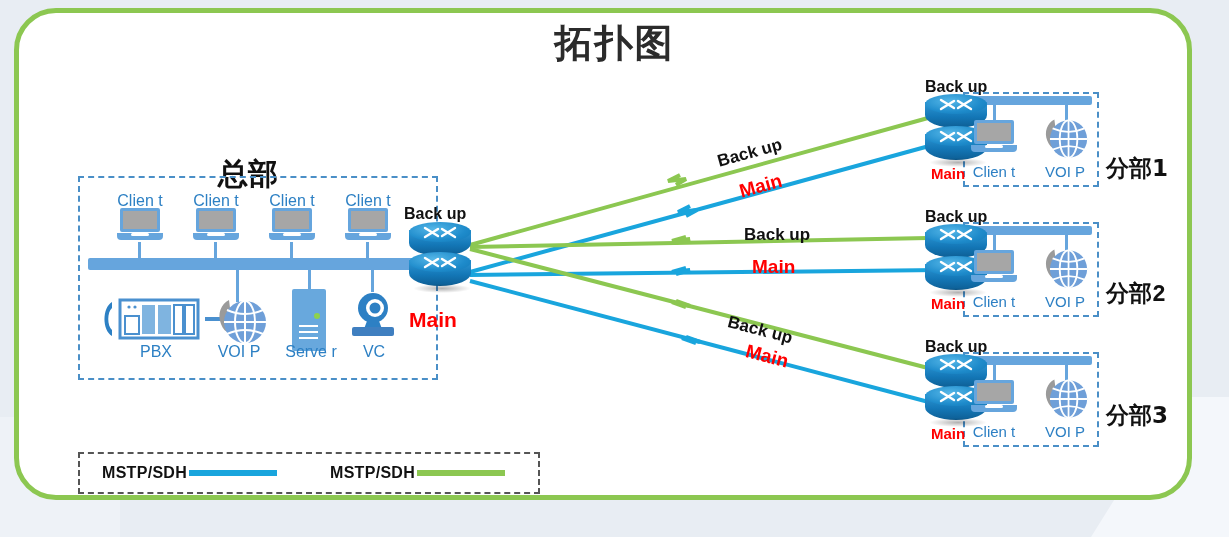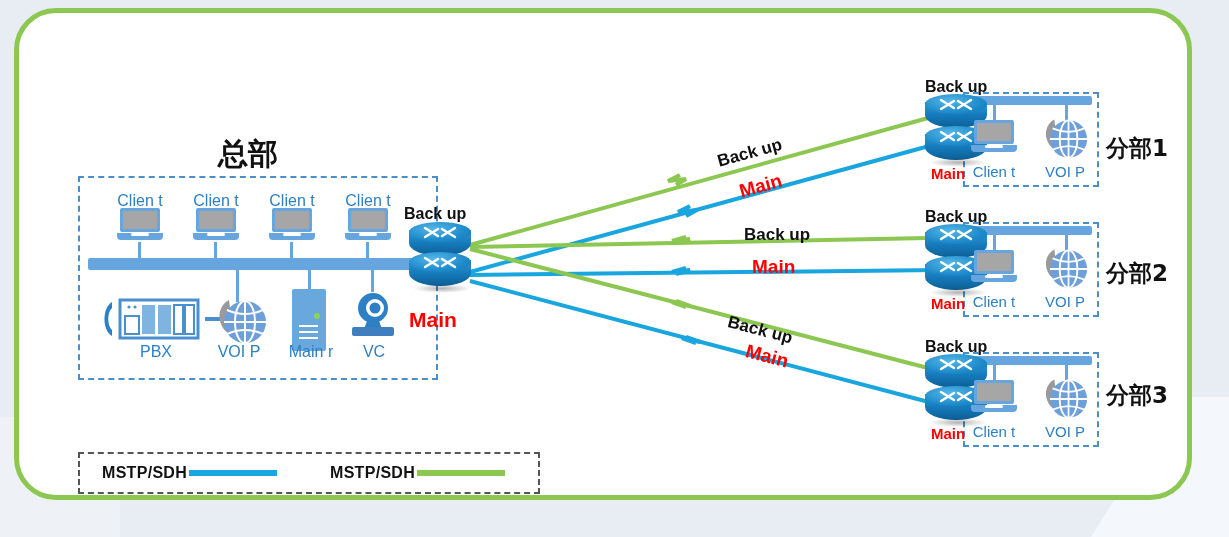--- a/index.html
+++ b/index.html
@@ -28,21 +28,21 @@
     box-sizing:border-box;
   }
 
   .title{
     position:absolute;left:0;top:18px;width:1229px;text-align:center;
     font-size:38px;font-weight:bold;color:#2b2b2b;letter-spacing:2px;
     font-family:"DejaVu Sans","Liberation Sans",sans-serif;
   }
 
   
-  .lbl{position:absolute;white-space:nowrap;}
+  .lbl{position:absolute;white-space:nowrap;margin-top:20px;}
   .hq-title{
     font-size:30px;font-weight:bold;color:#111;
     font-family:"DejaVu Sans","Liberation Sans",sans-serif;
   }
   .branch-title{
     font-size:23px;font-weight:bold;color:#111;
     font-family:"DejaVu Sans","Liberation Sans",sans-serif;
   }
   .dashbox{
     position:absolute;border:2px dashed #4a8fc7;box-sizing:border-box;
@@ -141,20 +141,21 @@
 </head>
 <body>
 
 <div id="stage">
 
   <div class="bg-wedge2"></div>
   <div class="bg-wedge"></div>
 
   <div class="card"></div>
 
+  <div class="title">拓扑图</div>
 
   <svg class="links" viewBox="0 0 1229 537">
     <defs>
       
     </defs>
 
     <line x1="470" y1="245" x2="928" y2="118" stroke="#8cc751" stroke-width="4"></line>
     <polyline points="676,185 686,179 668,181 680,175" fill="none" stroke="#8cc751" stroke-width="4" stroke-linejoin="miter"></polyline>
 
     <line x1="470" y1="272" x2="940" y2="143" stroke="#19a5dd" stroke-width="4"></line>
@@ -249,21 +250,21 @@
   </div>
   <div class="devlabel" style="left:206px;top:343px;width:66px;">VOI P</div>
 
   <div class="drop" style="left:308px;top:270px;height:20px;"></div>
   <div class="server" style="left:292px;top:289px;">
     <div class="led"></div>
     <div class="ln" style="top:36px;"></div>
     <div class="ln" style="top:42px;"></div>
     <div class="ln" style="top:48px;"></div>
   </div>
-  <div class="devlabel" style="left:281px;top:343px;width:60px;">Main r</div>
+  <div class="devlabel" style="left:281px;top:343px;width:60px;">Serve r</div>
 
   <div class="drop" style="left:371px;top:270px;height:22px;"></div>
   <div class="vc" style="left:348px;top:291px;">
     <svg width="50" height="52" viewBox="0 0 50 52">
       <circle cx="25" cy="17" r="15" fill="#2d80c4"></circle>
       <circle cx="27" cy="17" r="9" fill="#ffffff"></circle>
       <circle cx="27" cy="17" r="5.5" fill="#2d80c4"></circle>
       <path d="M19 30 h12 l3 8 h-18 z" fill="#2d80c4"></path>
       <rect x="4" y="36" width="42" height="9" rx="2" fill="#3f7fc0"></rect>
     </svg>
@@ -421,21 +422,21 @@
           <ellipse cx="30" cy="26" rx="10" ry="21"></ellipse>
           <line x1="9" y1="26" x2="51" y2="26"></line>
             <line x1="30" y1="5" x2="30" y2="47"></line>
           <path d="M12 14 Q30 22 48 14"></path>
             <path d="M12 38 Q30 30 48 38"></path>
         </g>
       </svg>
     </div>
     <div class="devlabel" style="left:1036px;top:293px;width:58px;font-size:15px;">VOI P</div>
 
-    <div class="lbl branch-title" style="left:1106px;top:258px;">分部2</div>
+    <div class="lbl branch-title" style="left:1106px;top:258px;font-family:Liberation Mono, monospace;">分部2</div>
 
     <div class="linklabel lk-backup" style="left:744px;top:225px;">Back up</div>
     <div class="linklabel lk-main" style="left:752px;top:256px;font-size:19px;">Main</div>
   </div>
 
   <div>
     <div class="routerlabel rl-backup" style="left:925px;top:338px;">Back up</div>
     <div class="dashbox" style="left:963px;top:352px;width:136px;height:95px;"></div>
     <div class="bus" style="left:962px;top:356px;width:130px;height:9px;"></div>
 

